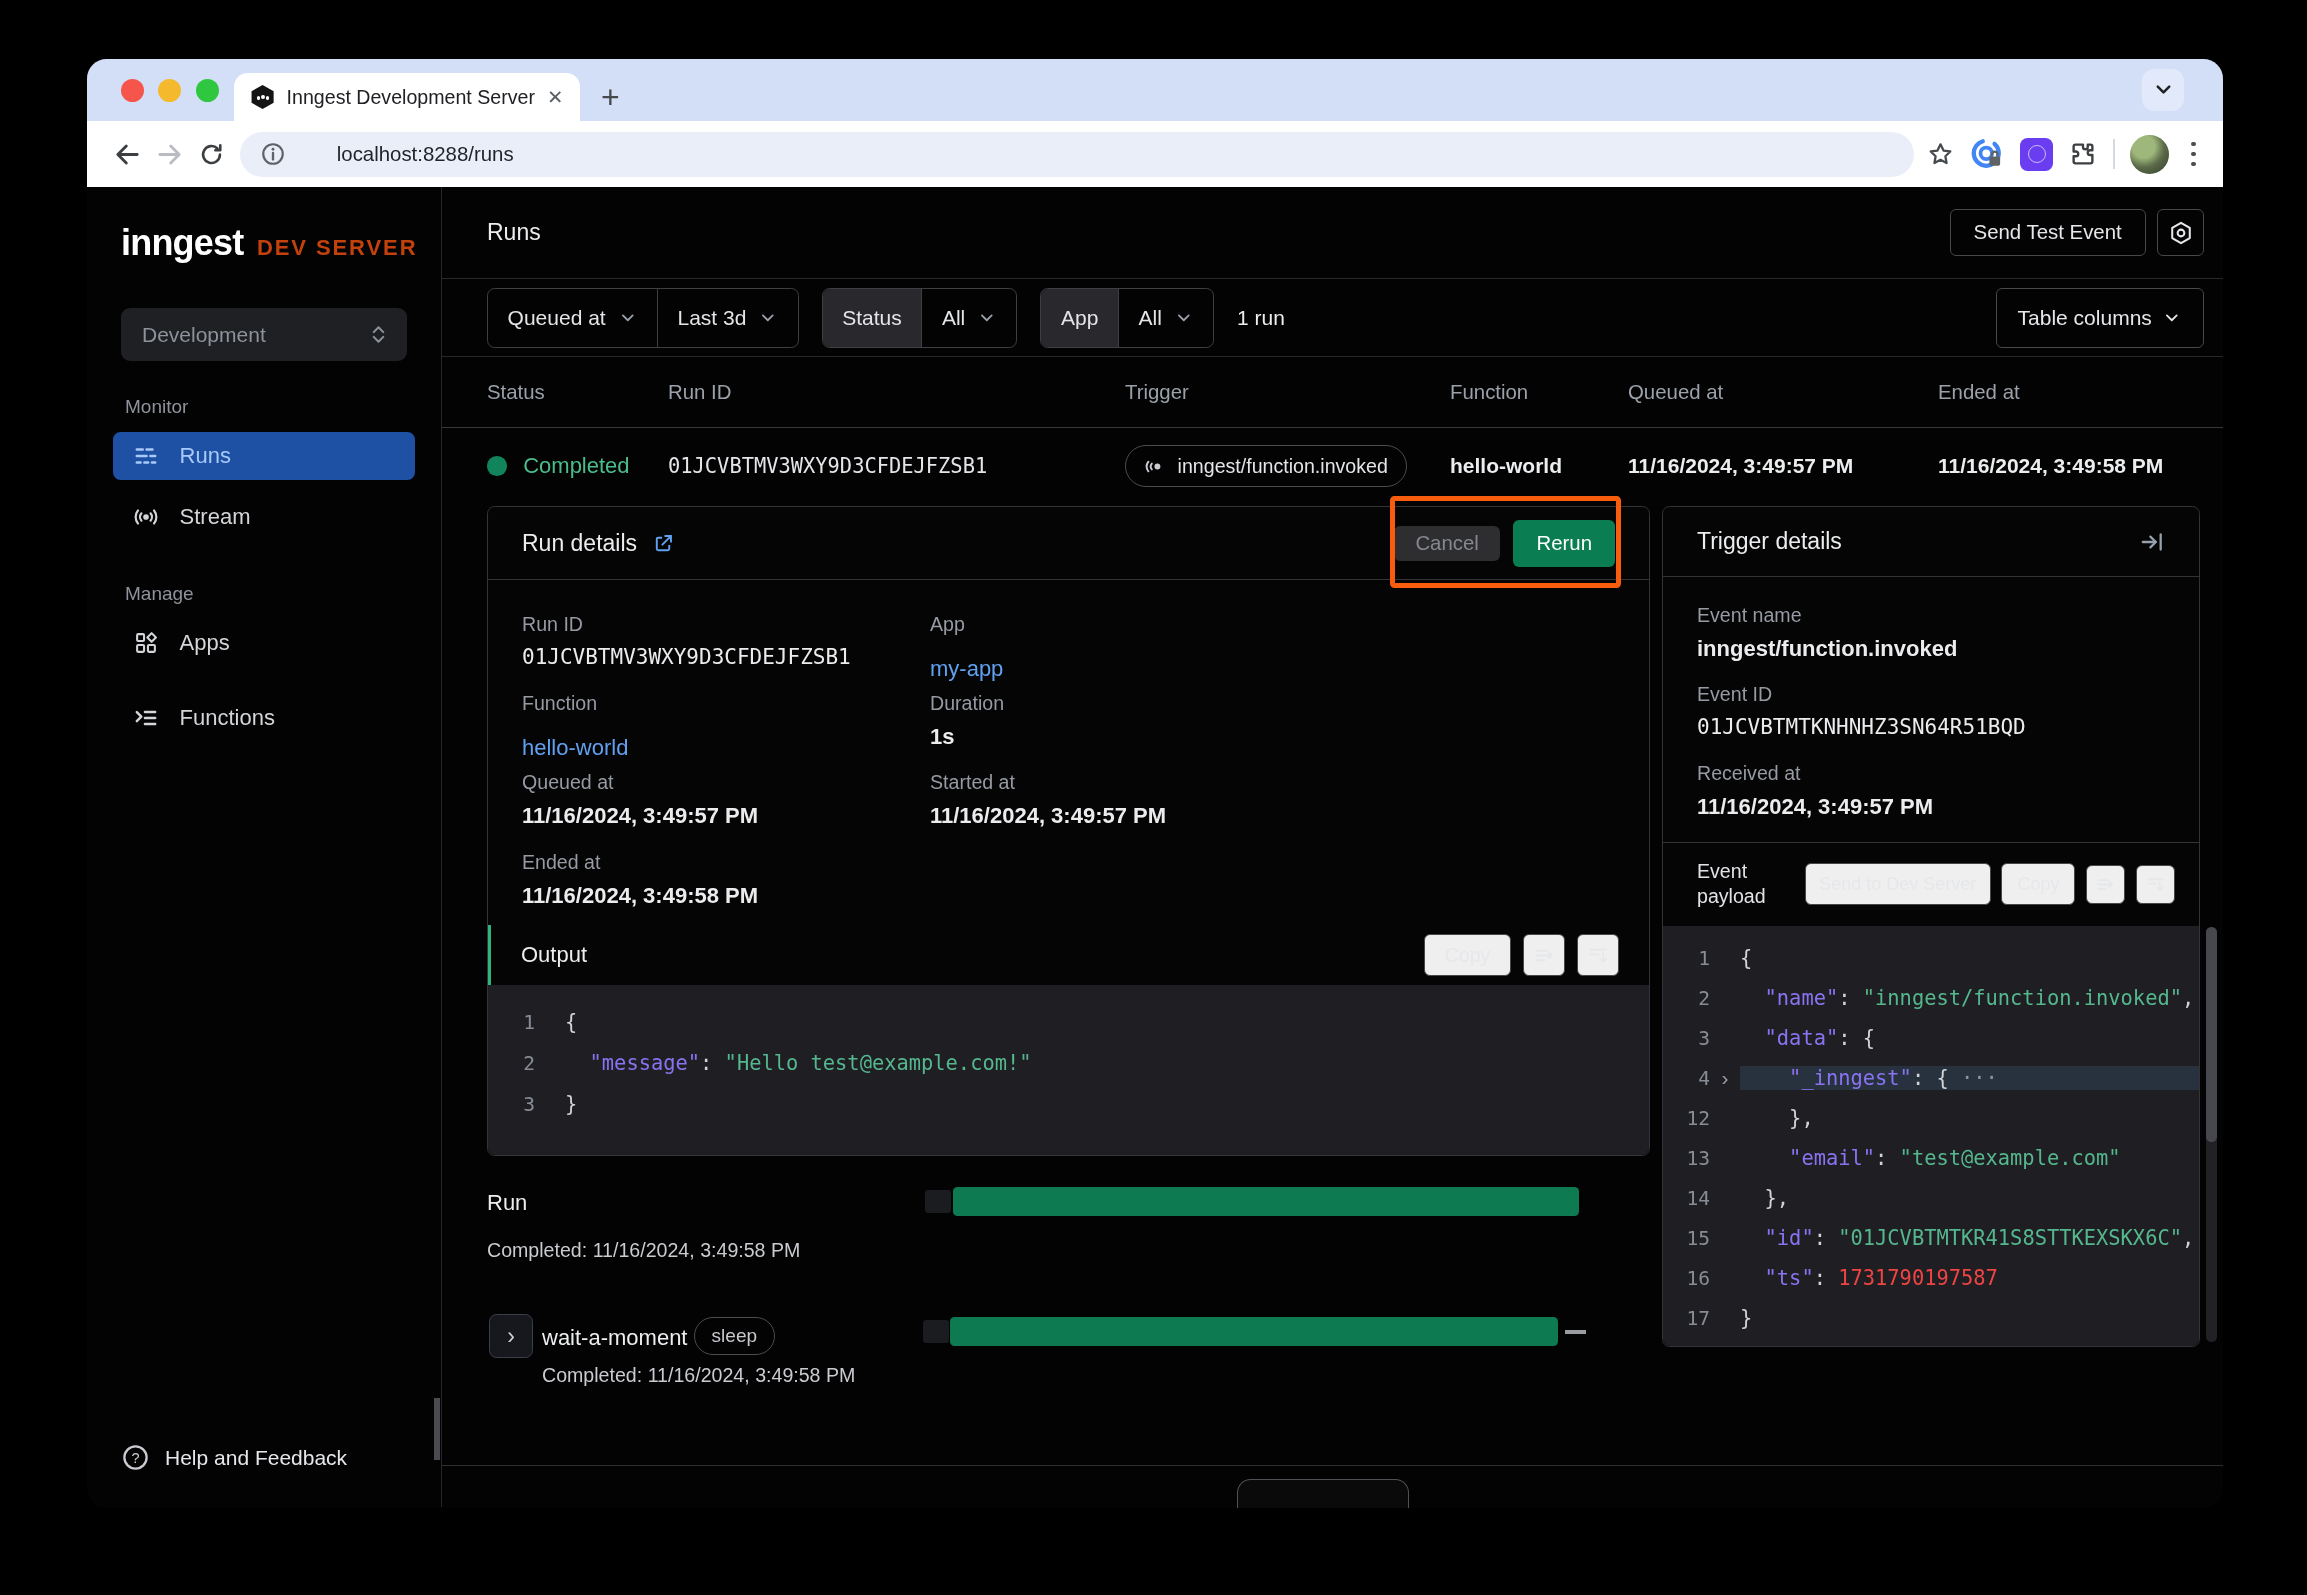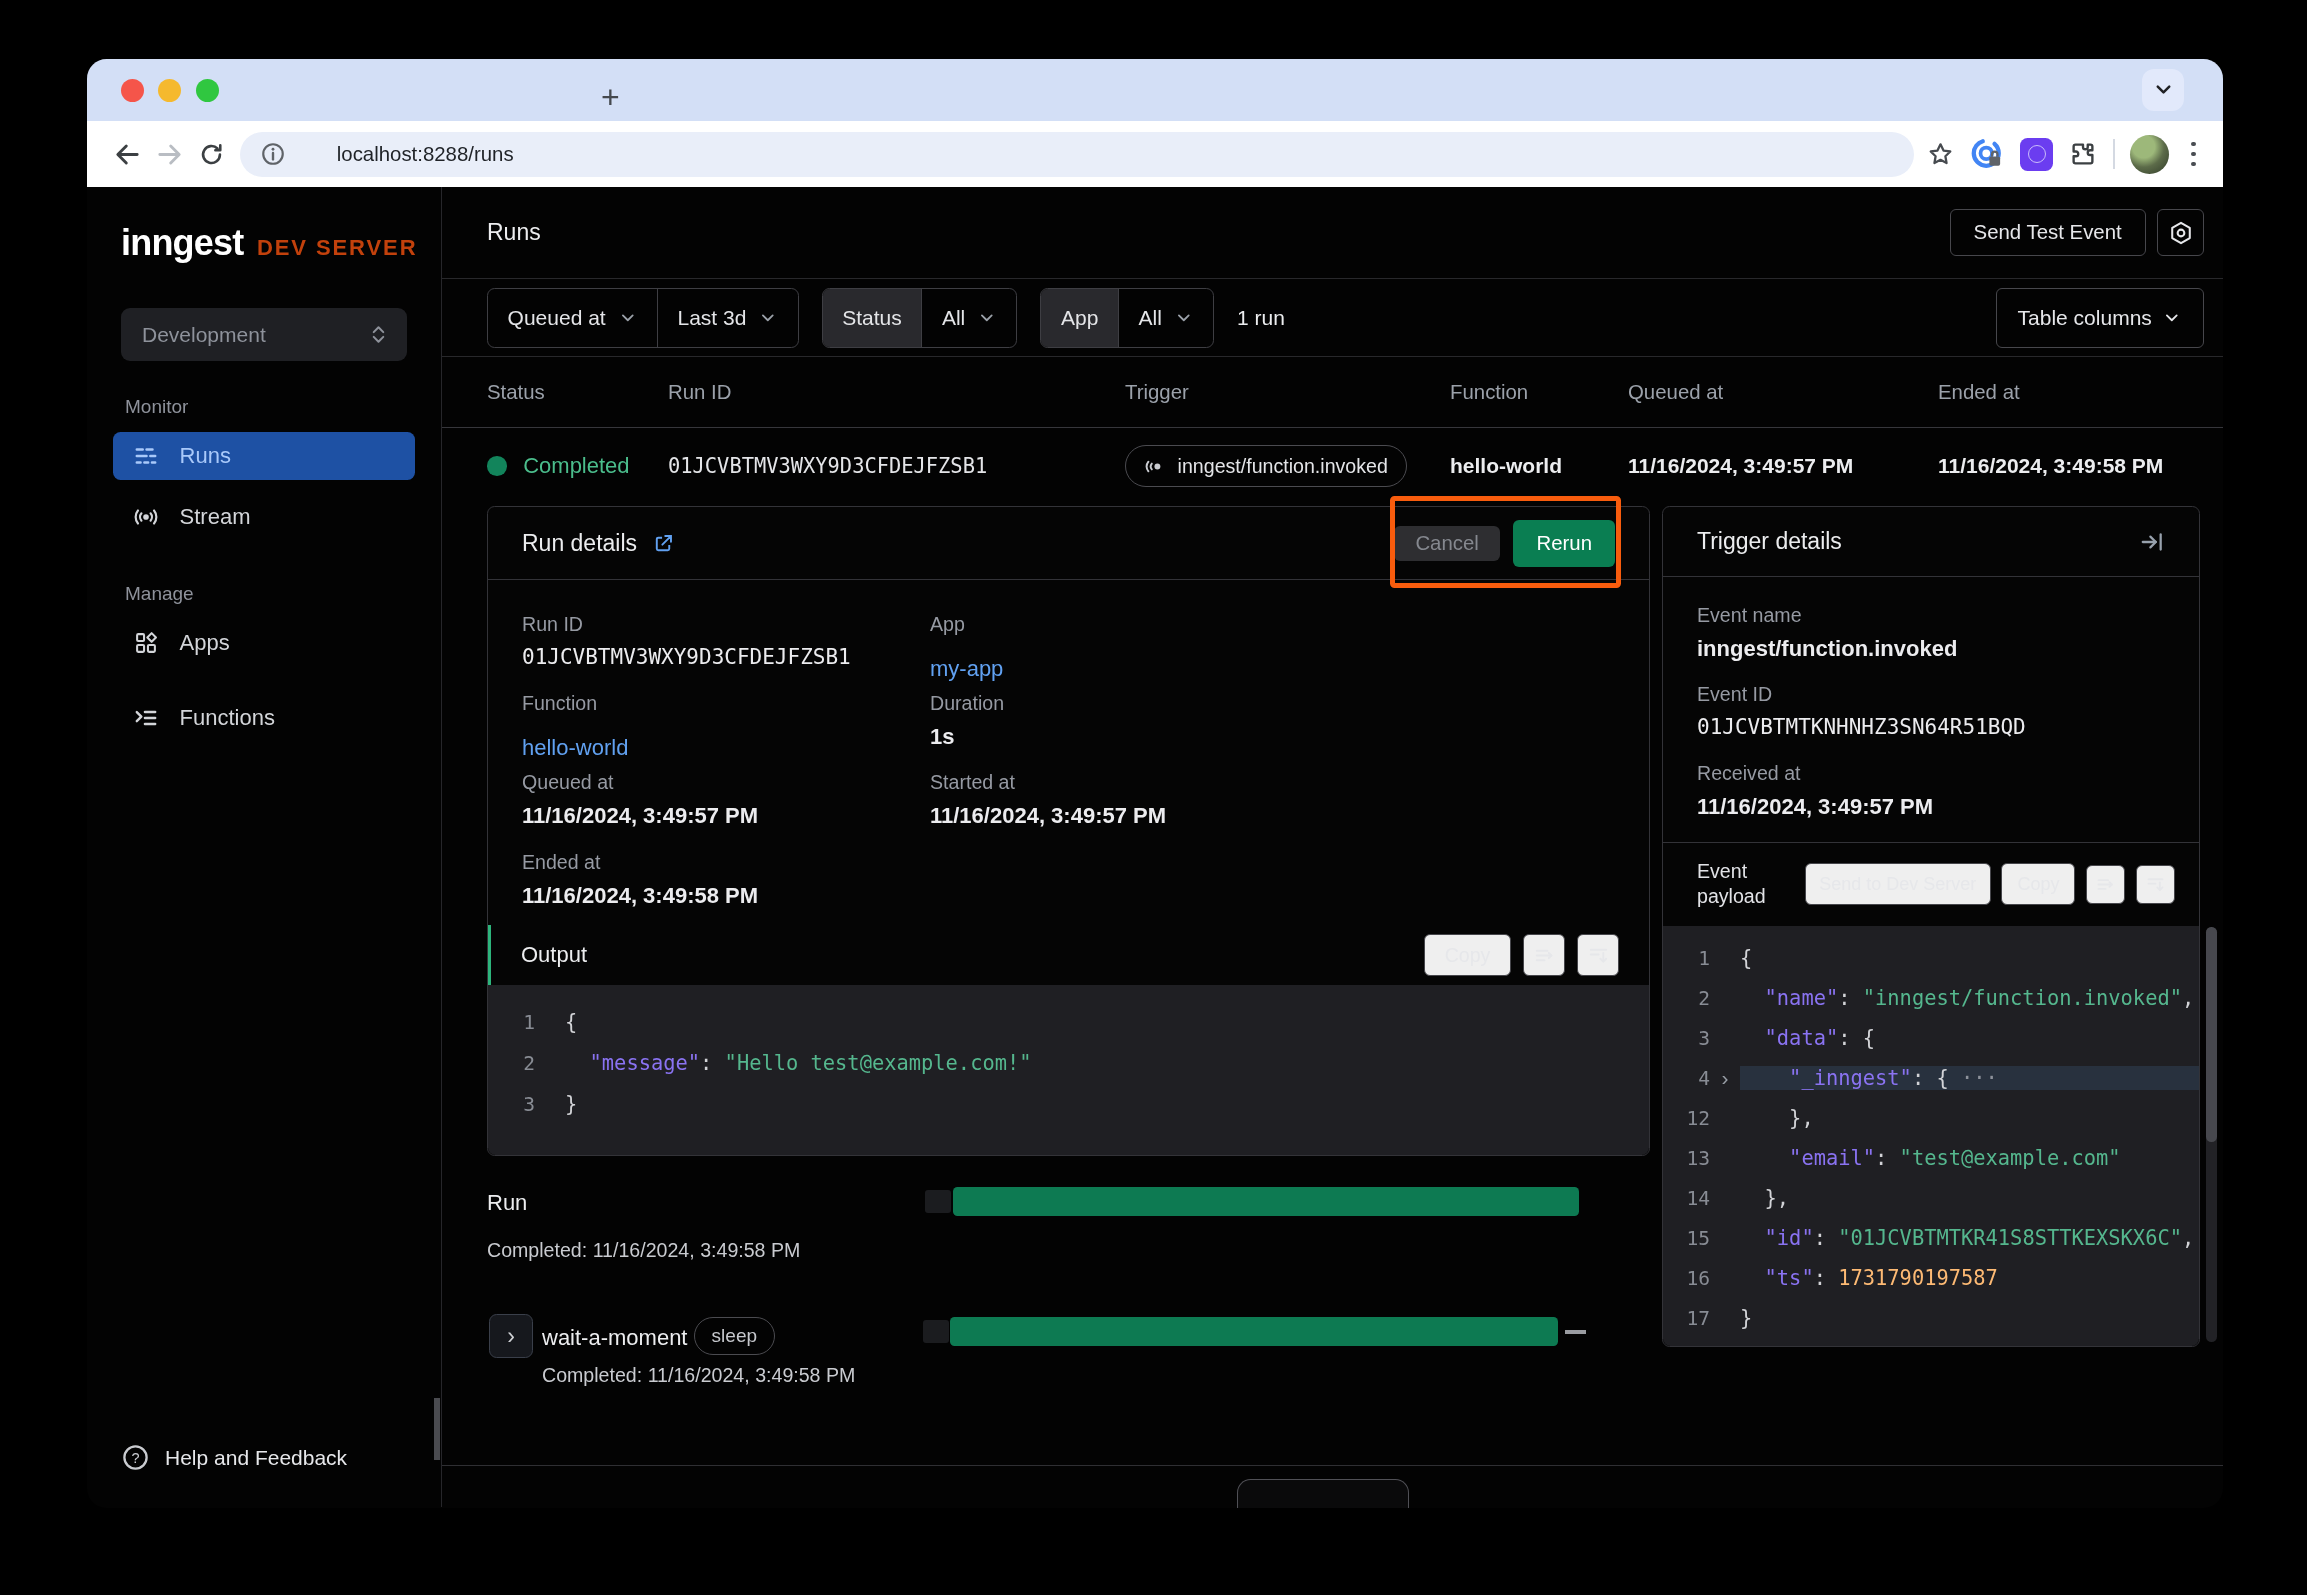--- a/index.html
+++ b/index.html
@@ -117,21 +117,21 @@
   .codeblock { position:absolute; left:0; right:0; background:#1f1f23; }
   .output-code { top:478px; bottom:0; border-radius:0 0 7.6px 7.6px; padding-top:16.6px; }
   .payload-code { top:419px; bottom:0; border-radius:0 0 7.6px 7.6px; padding-top:12px; }
   .code-line { display:flex; align-items:center; }
   .output-code .code-line { height:41px; }
   .payload-code .code-line { height:40px; }
   .ln { width:47px; text-align:right; color:#888c94; font-family:"DejaVu Sans Mono", monospace; font-size:19.6px; flex:0 0 auto; }
   .exp { width:30px; text-align:center; color:#9aa0a8; font-size:21px; flex:0 0 auto; }
   .ct { flex:1; font-family:"DejaVu Sans Mono", monospace; font-size:20.4px; white-space:pre; }
   .code-line.hl .ct { background:#28313e; }
-  .tk-key { color:#8a73f2; } .tk-str { color:#55b78e; } .tk-num { color:#fdba74;text-align:center; }
+  .tk-key { color:#8a73f2; } .tk-str { color:#55b78e; } .tk-num { color:#ef4444;text-align:center; }
   .tk-punc { color:#d2d3d7; } .tk-dim { color:#8d929b; }
 
   
   .payload-head { position:absolute; left:0; right:0; top:335px; height:84px; display:flex; align-items:center;
                   padding:0 23px 0 34px; gap:10.6px; }
   .payload-title { font-size:19.6px; color:#e2e3e7; line-height:25px; width:97px; }
   .divider-line { position:absolute; left:0; right:0; height:0.8px; background:#333338; }
 
   
   .tl-label { position:absolute; font-size:22px; color:#ecedef; }
@@ -155,20 +155,29 @@
 <body>
 
 <div class="stage">
   <div class="window">
 
     <div class="tabstrip">
       <div class="traffic">
         <span class="tl" style="background:#f5554a"></span>
         <span class="tl" style="background:#f5b92e"></span>
         <span class="tl" style="background:#30c740"></span>
+      </div>
+      <div class="tab">
+        <span class="favicon">
+            <i></i>
+            <i></i>
+            <i></i>
+          </span>
+        <span class="tab-title">Inngest Development Server</span>
+        <span class="tab-close">✕</span>
       </div>
       <span class="newtab">+</span>
       <span class="strip-chevron">
         <svg width="23" height="23" viewBox="0 0 24 24">
             <path d="M6 9l6 6 6-6" fill="none" stroke="#202124" stroke-width="2.6" stroke-linecap="round" stroke-linejoin="round"></path>
           </svg>
       </span>
     </div>
 
     <div class="toolbar">

